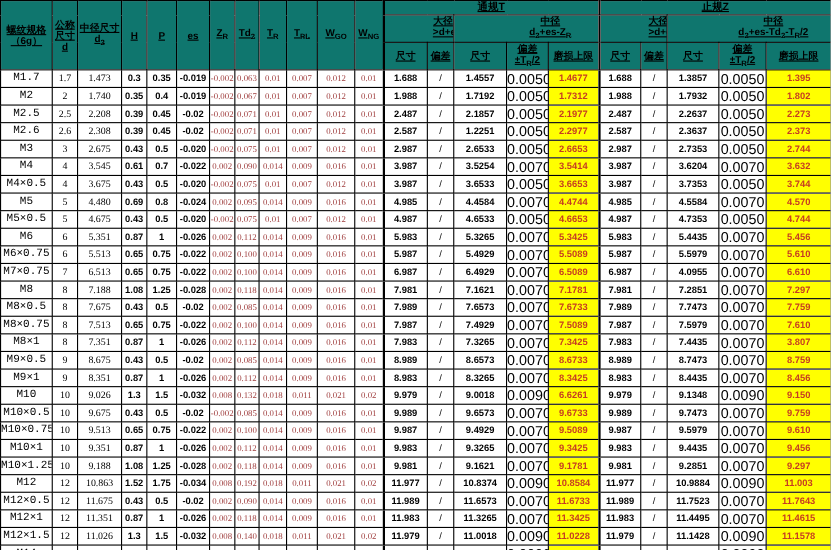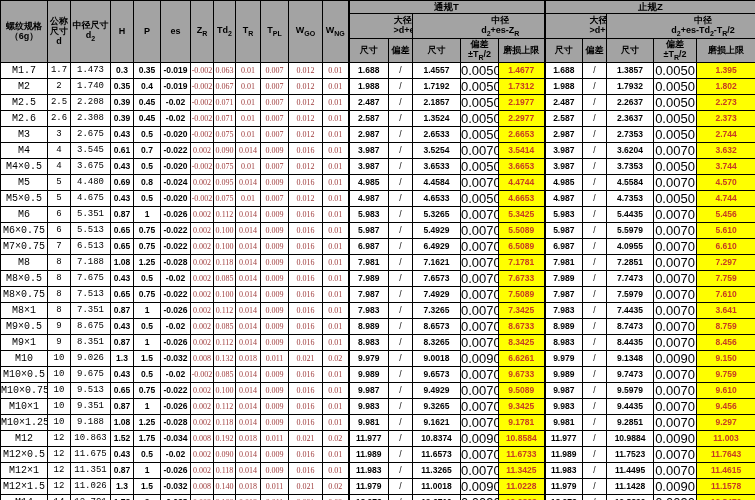--- a/index.html
+++ b/index.html
@@ -1,29 +1,29 @@
 <!DOCTYPE html>
 <html><head>
 <meta charset="utf-8">
 <style>
   html,body{margin:0;padding:0;background:#fff;}
   body{width:755px;height:500px;overflow:hidden;}
   table{border-collapse:collapse;table-layout:fixed;width:755px;}
   th,td{border:1px solid #000;padding:0;margin:0;text-align:center;vertical-align:middle;
         overflow:hidden;white-space:nowrap;}
-  thead th{font-family:"Liberation Sans",sans-serif;font-weight:bold;font-size:9px;line-height:1.12;color:#000;background:#a3a3a3;}
+  thead th{font-family:"Liberation Sans",sans-serif;font-weight:bold;font-size:9px;line-height:1.12;color:#000;background:#0f766e;text-decoration:underline;}
   thead tr:nth-child(1) th.group{height:12px;font-size:9.5px;}
   thead tr:nth-child(2) th{height:24px;padding-left:44px;}
   thead tr:nth-child(3) th{height:21px;}
   thead th sub, tbody td sub{font-size:7px;}
   tbody tr{height:15.7px;}
   tbody td{font-size:8.5px;color:#000;font-family:"Liberation Sans",sans-serif;}
   
   tbody td:nth-child(1){font-family:"Liberation Mono","DejaVu Sans Mono",monospace;font-size:10px;}
-  tbody td:nth-child(2),tbody td:nth-child(3){font-family:Liberation Mono, monospace;font-size:9px;}
+  tbody td:nth-child(2),tbody td:nth-child(3){font-family:Liberation Serif, serif;font-size:9px;}
   tbody td:nth-child(4),tbody td:nth-child(5),tbody td:nth-child(6){font-weight:bold;font-size:8.5px;}
   tbody td:nth-child(n+7):nth-child(-n+12){color:#9e3b3b;font-family:"Liberation Serif",serif;font-size:8px;}
   tbody td:nth-child(13),tbody td:nth-child(15),tbody td:nth-child(18),tbody td:nth-child(20){font-weight:bold;}
   tbody td:nth-child(16),tbody td:nth-child(21){font-size:13px;}
   tbody td:nth-child(17),tbody td:nth-child(22){background:#ffff00;color:#c63c22;font-weight:bold;margin-top:36px;}
   
   tbody td:nth-child(13),tbody td:nth-child(18),
   th.sec{border-left-width:2px;}
   col{padding:0;}
 </style>
@@ -172,21 +172,21 @@
         <td>0.45</td>
         <td>-0.02</td>
         <td>-0.002</td>
         <td>0.071</td>
         <td>0.01</td>
         <td>0.007</td>
         <td>0.012</td>
         <td>0.01</td>
         <td>2.587</td>
         <td>/</td>
-        <td>1.3524</td>
+        <td>1.2251</td>
         <td>0.0050</td>
         <td>2.2977</td>
         <td>2.587</td>
         <td>/</td>
         <td>2.3637</td>
         <td>0.0050</td>
         <td>2.373</td>
       </tr>
       <tr>
         <td>M3</td>
@@ -467,21 +467,21 @@
         <td>0.01</td>
         <td>7.983</td>
         <td>/</td>
         <td>7.3265</td>
         <td>0.0070</td>
         <td>7.3425</td>
         <td>7.983</td>
         <td>/</td>
         <td>7.4435</td>
         <td>0.0070</td>
-        <td>3.641</td>
+        <td>3.807</td>
       </tr>
       <tr>
         <td>M9×0.5</td>
         <td>9</td>
         <td>8.675</td>
         <td>0.43</td>
         <td>0.5</td>
         <td>-0.02</td>
         <td>0.002</td>
         <td>0.085</td>

